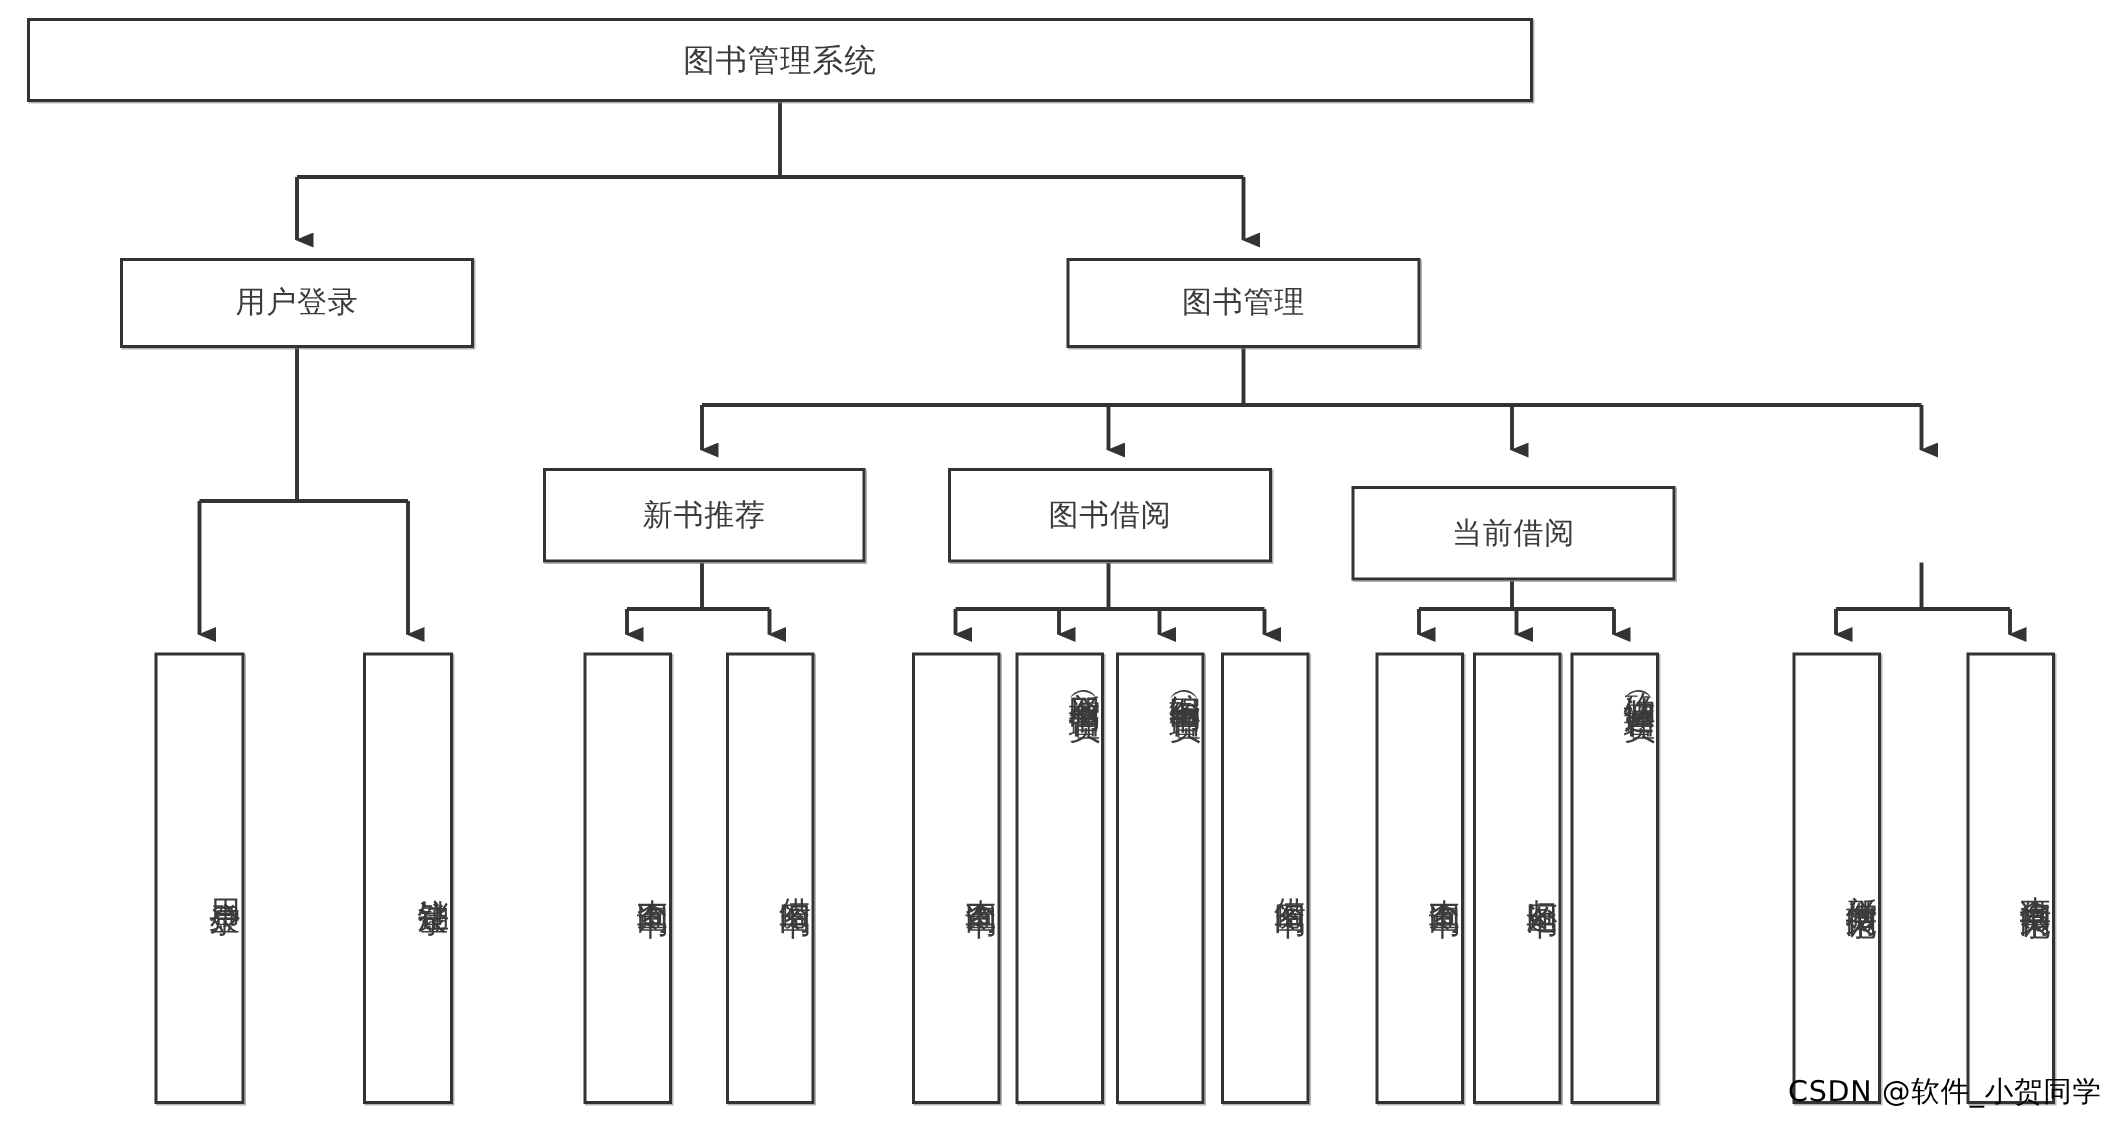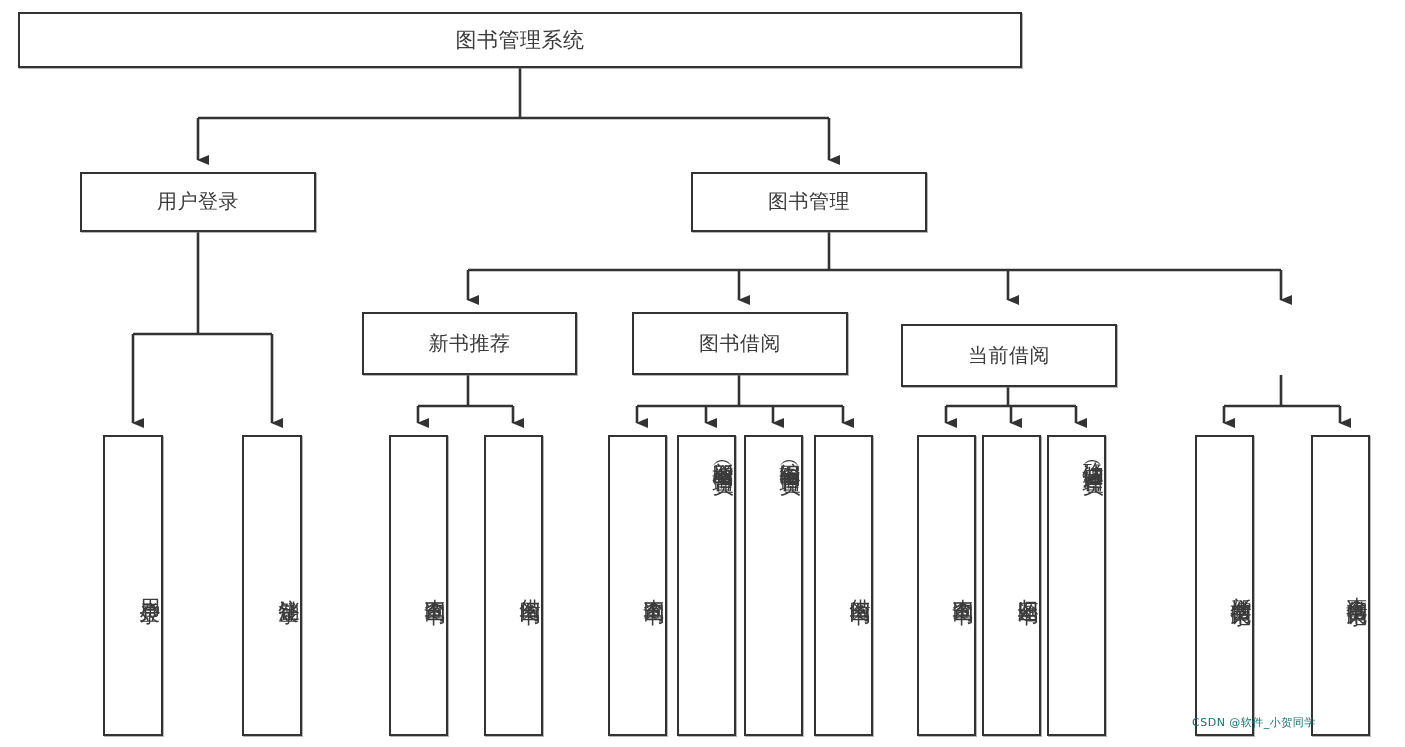--- a/index.html
+++ b/index.html
@@ -64,22 +64,22 @@
     letter-spacing: 2px;
     width: 100%;
     display: inline-block;
   }
   .node.vert.mid {
     align-items: center;
     padding-top: 0;
   }
   .watermark {
     position: absolute;
-    color: #0f766e;
-    font-size: 11px;
+    color: #000000;
+    font-size: 19px;
     letter-spacing: 0.5px;
     z-index: 3;
     white-space: nowrap;
     user-select: none;
   }
 </style>
 </head>
 <body>
 
 <div id="stage">
@@ -135,21 +135,21 @@
     </g>
   </svg>
 
   <div class="node root horiz" style="left:18px; top:12px; width:1004px; height:56px;">
     <span class="lbl">图书管理系统</span>
   </div>
 
   <div class="node horiz" style="left:80px; top:172px; width:236px; height:60px;">
     <span class="lbl">用户登录</span>
   </div>
-  <div class="node horiz" style="left:691px; top:172px; width:236px; height:60px;">
+  <div class="node horiz" style="left:711px; top:172px; width:236px; height:60px;">
     <span class="lbl">图书管理</span>
   </div>
 
   <div class="node horiz" style="left:632px; top:312px; width:216px; height:63px;">
     <span class="lbl">图书借阅</span>
   </div>
   <div class="node horiz" style="left:362px; top:312px; width:215px; height:63px;">
     <span class="lbl">新书推荐</span>
   </div>
   <div class="node horiz" style="left:901px; top:324px; width:216px; height:63px;">

